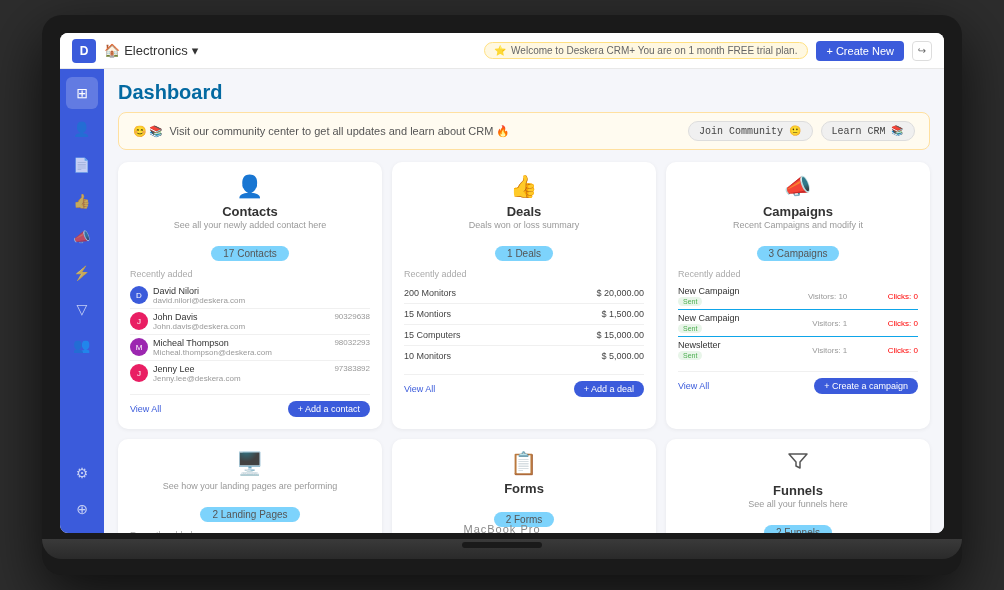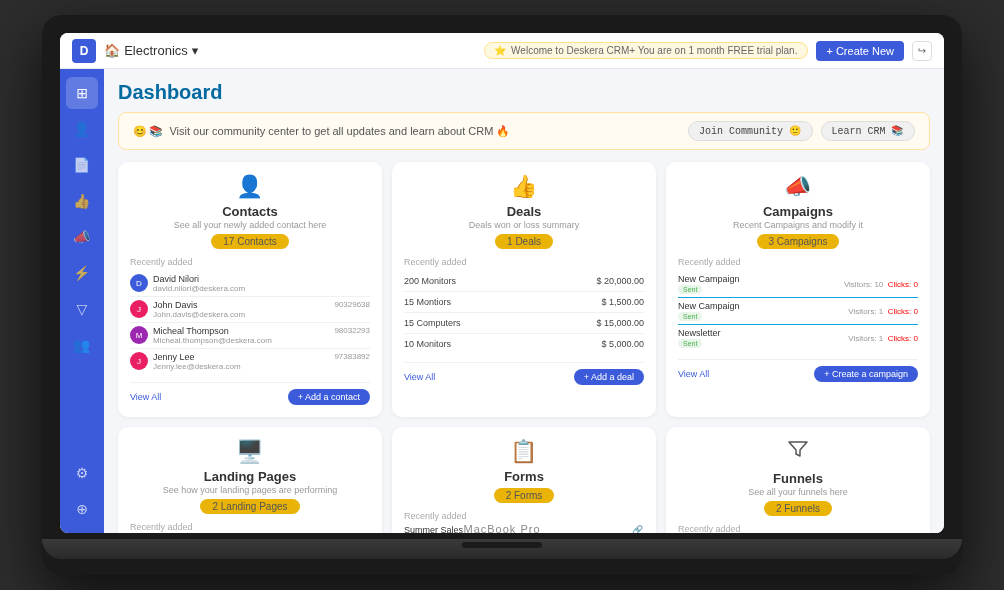--- a/index.html
+++ b/index.html
@@ -228,26 +228,26 @@
       font-weight: 600;
       color: #333;
     }
     .card-subtitle {
       font-size: 9px;
       color: #999;
       margin-top: 1px;
     }
     .card-count-btn {
       display: inline-block;
-      background: #eab308;
+      background: #7dd3fc;
       border-radius: 10px;
       padding: 2px 12px;
       font-size: 10px;
       color: #555;
-      margin-top: 4px;
+      margin-top: 16px;
       cursor: pointer;
     }
     .card-section-label {
       font-size: 9px;
       color: #aaa;
       margin: 6px 0 4px;
     }
     .card-list { list-style: none; }
     .card-list li {
       padding: 3px 0;
@@ -300,21 +300,21 @@
       color: #4caf50;
       border-radius: 8px;
       padding: 1px 5px;
       font-size: 7px;
     }
     .campaign-stats {
       font-size: 8px;
       color: #999;
       text-align: right;
     }
-    .clicks-label { color: #f00; font-size: 8px; }
+    .clicks-label { color: #f00; font-size: 8px; margin-left: 36px; }
 
     .card-footer {
       display: flex;
       justify-content: space-between;
       align-items: center;
       margin-top: 8px;
       padding-top: 6px;
       border-top: 1px solid #f0f0f0;
     }
     .view-all-link {
@@ -533,21 +533,20 @@
                 </div>
                 <div class="card-footer">
                   <span class="view-all-link">View All</span>
                   <button class="add-btn">+ Create a campaign</button>
                 </div>
               </div>
 
               <div class="card">
                 <div class="card-header">
                   <div class="card-icon">🖥️</div>
-                  <div class="card-title">Landing Pages</div>
                   <div class="card-subtitle">See how your landing pages are performing</div>
                   <span class="card-count-btn">2 Landing Pages</span>
                 </div>
                 <div class="card-section-label">Recently added</div>
                 <div>
                   <div class="landing-item">
                     <div>
                       <div class="landing-name">Great Day</div>
 
                     </div>

